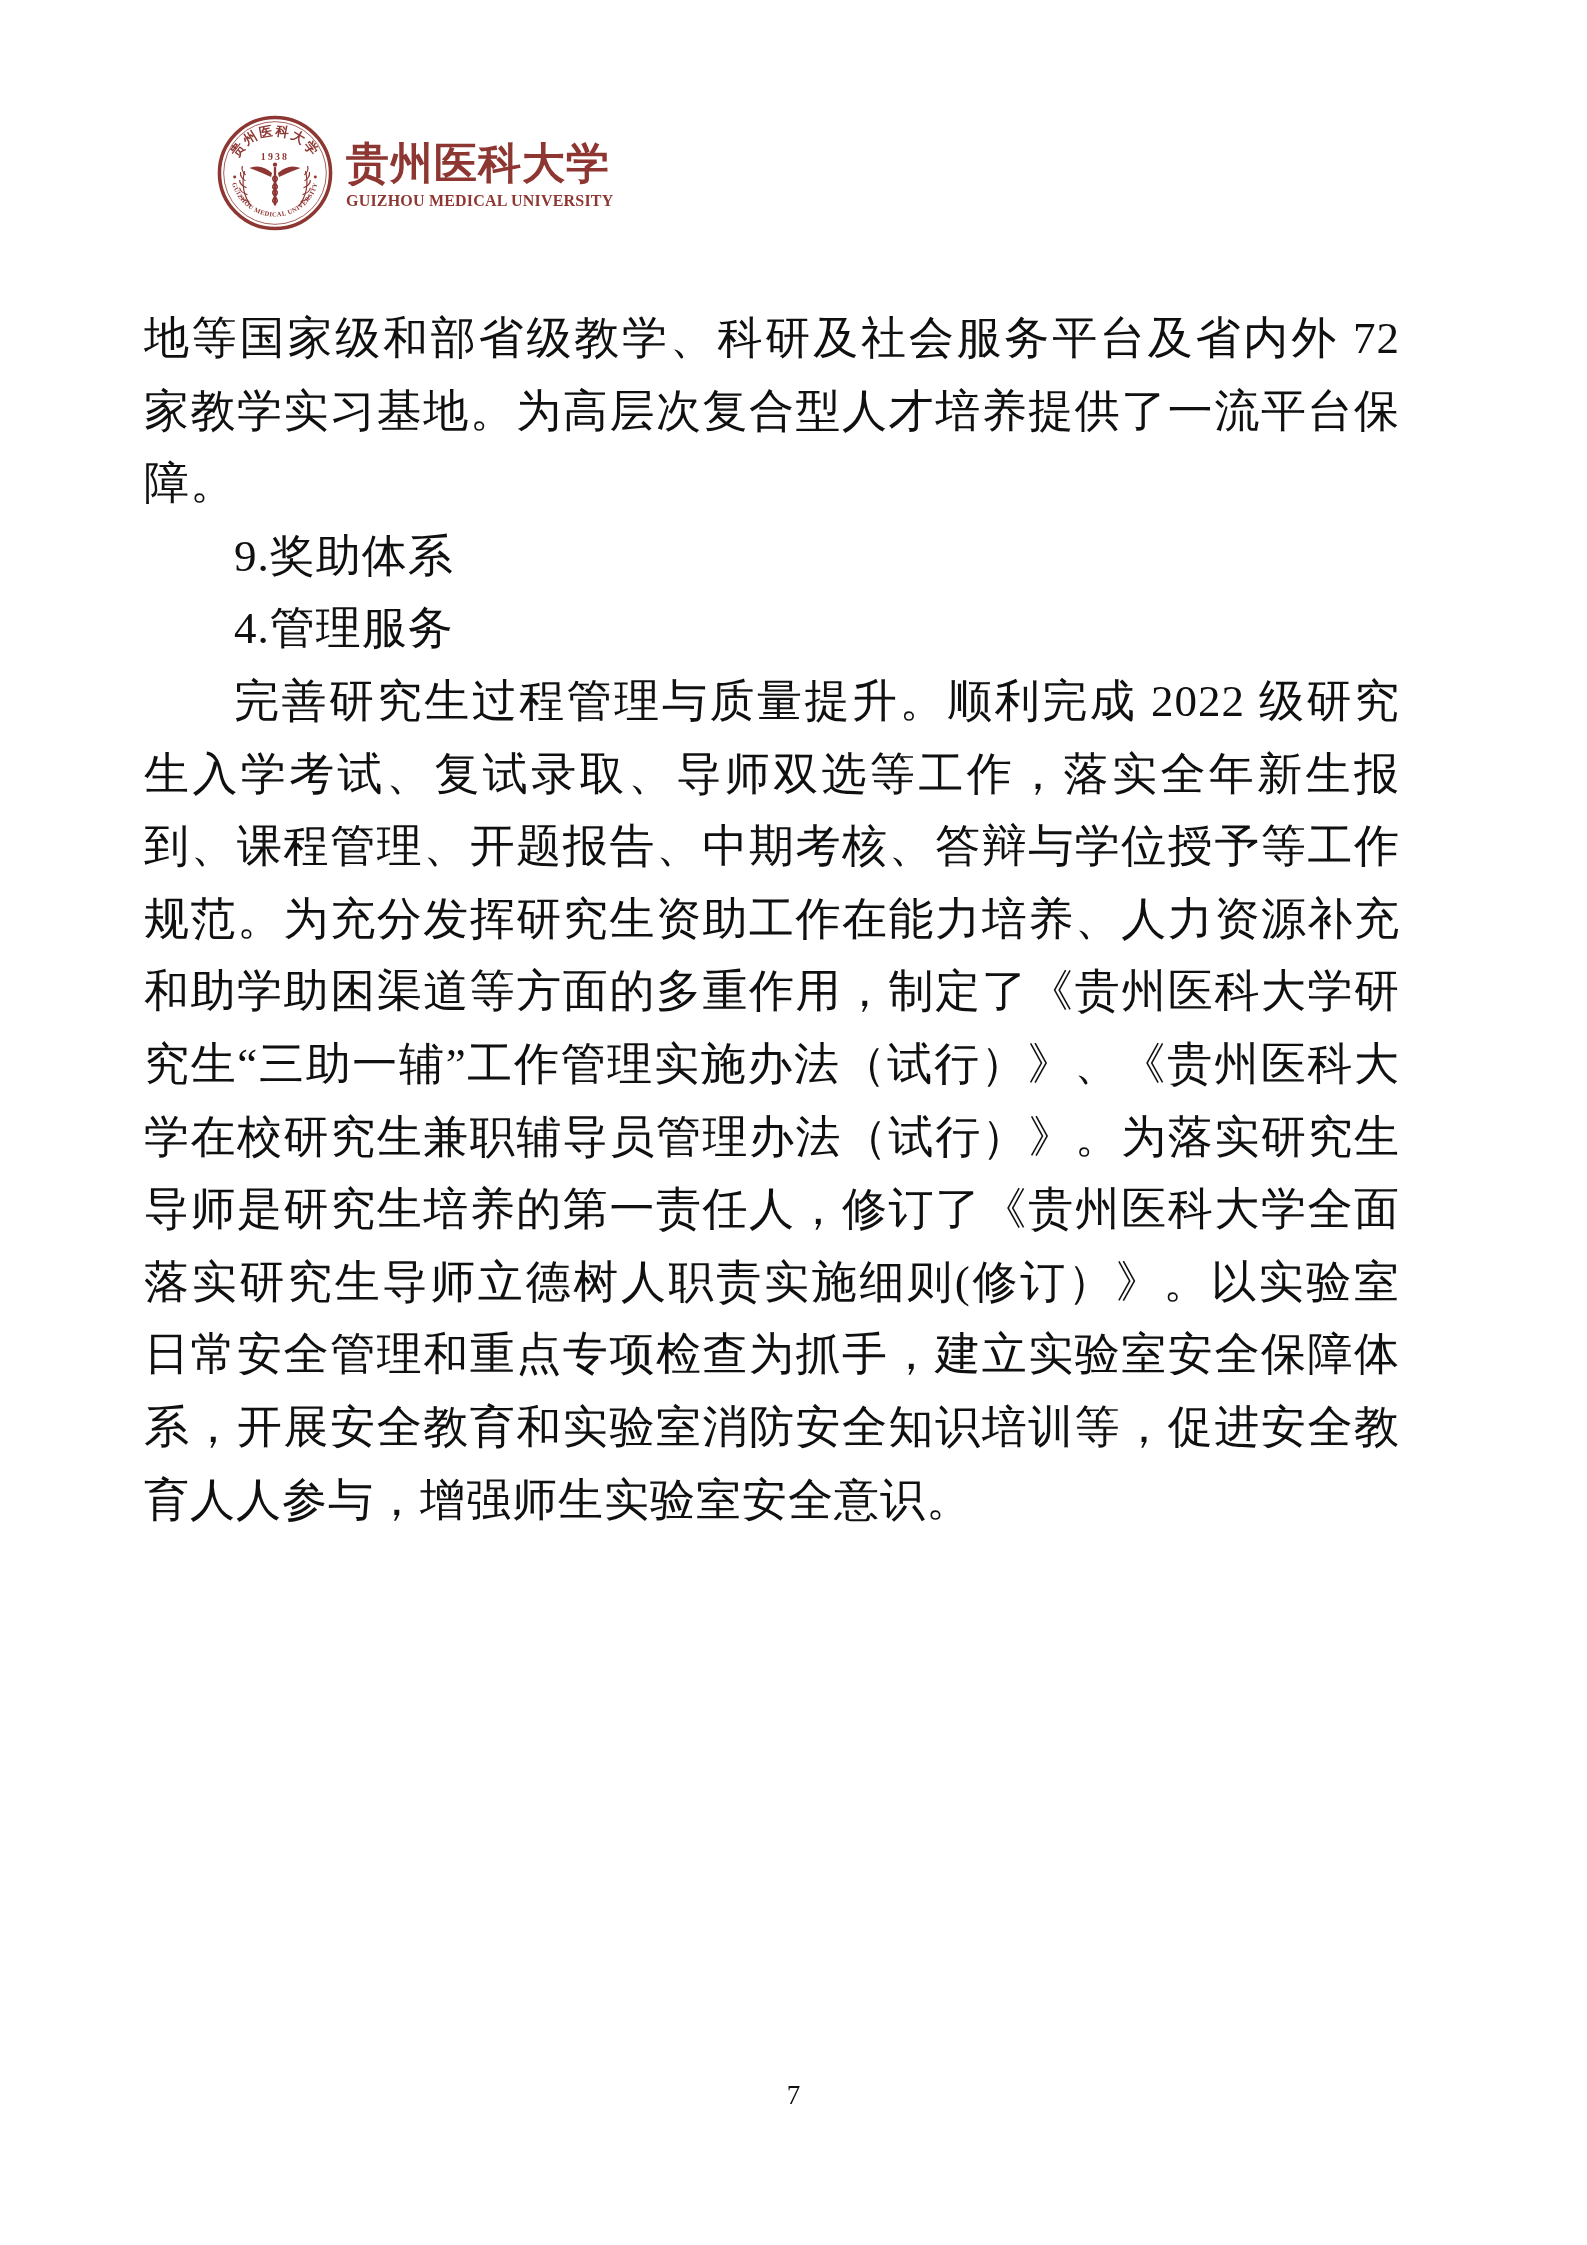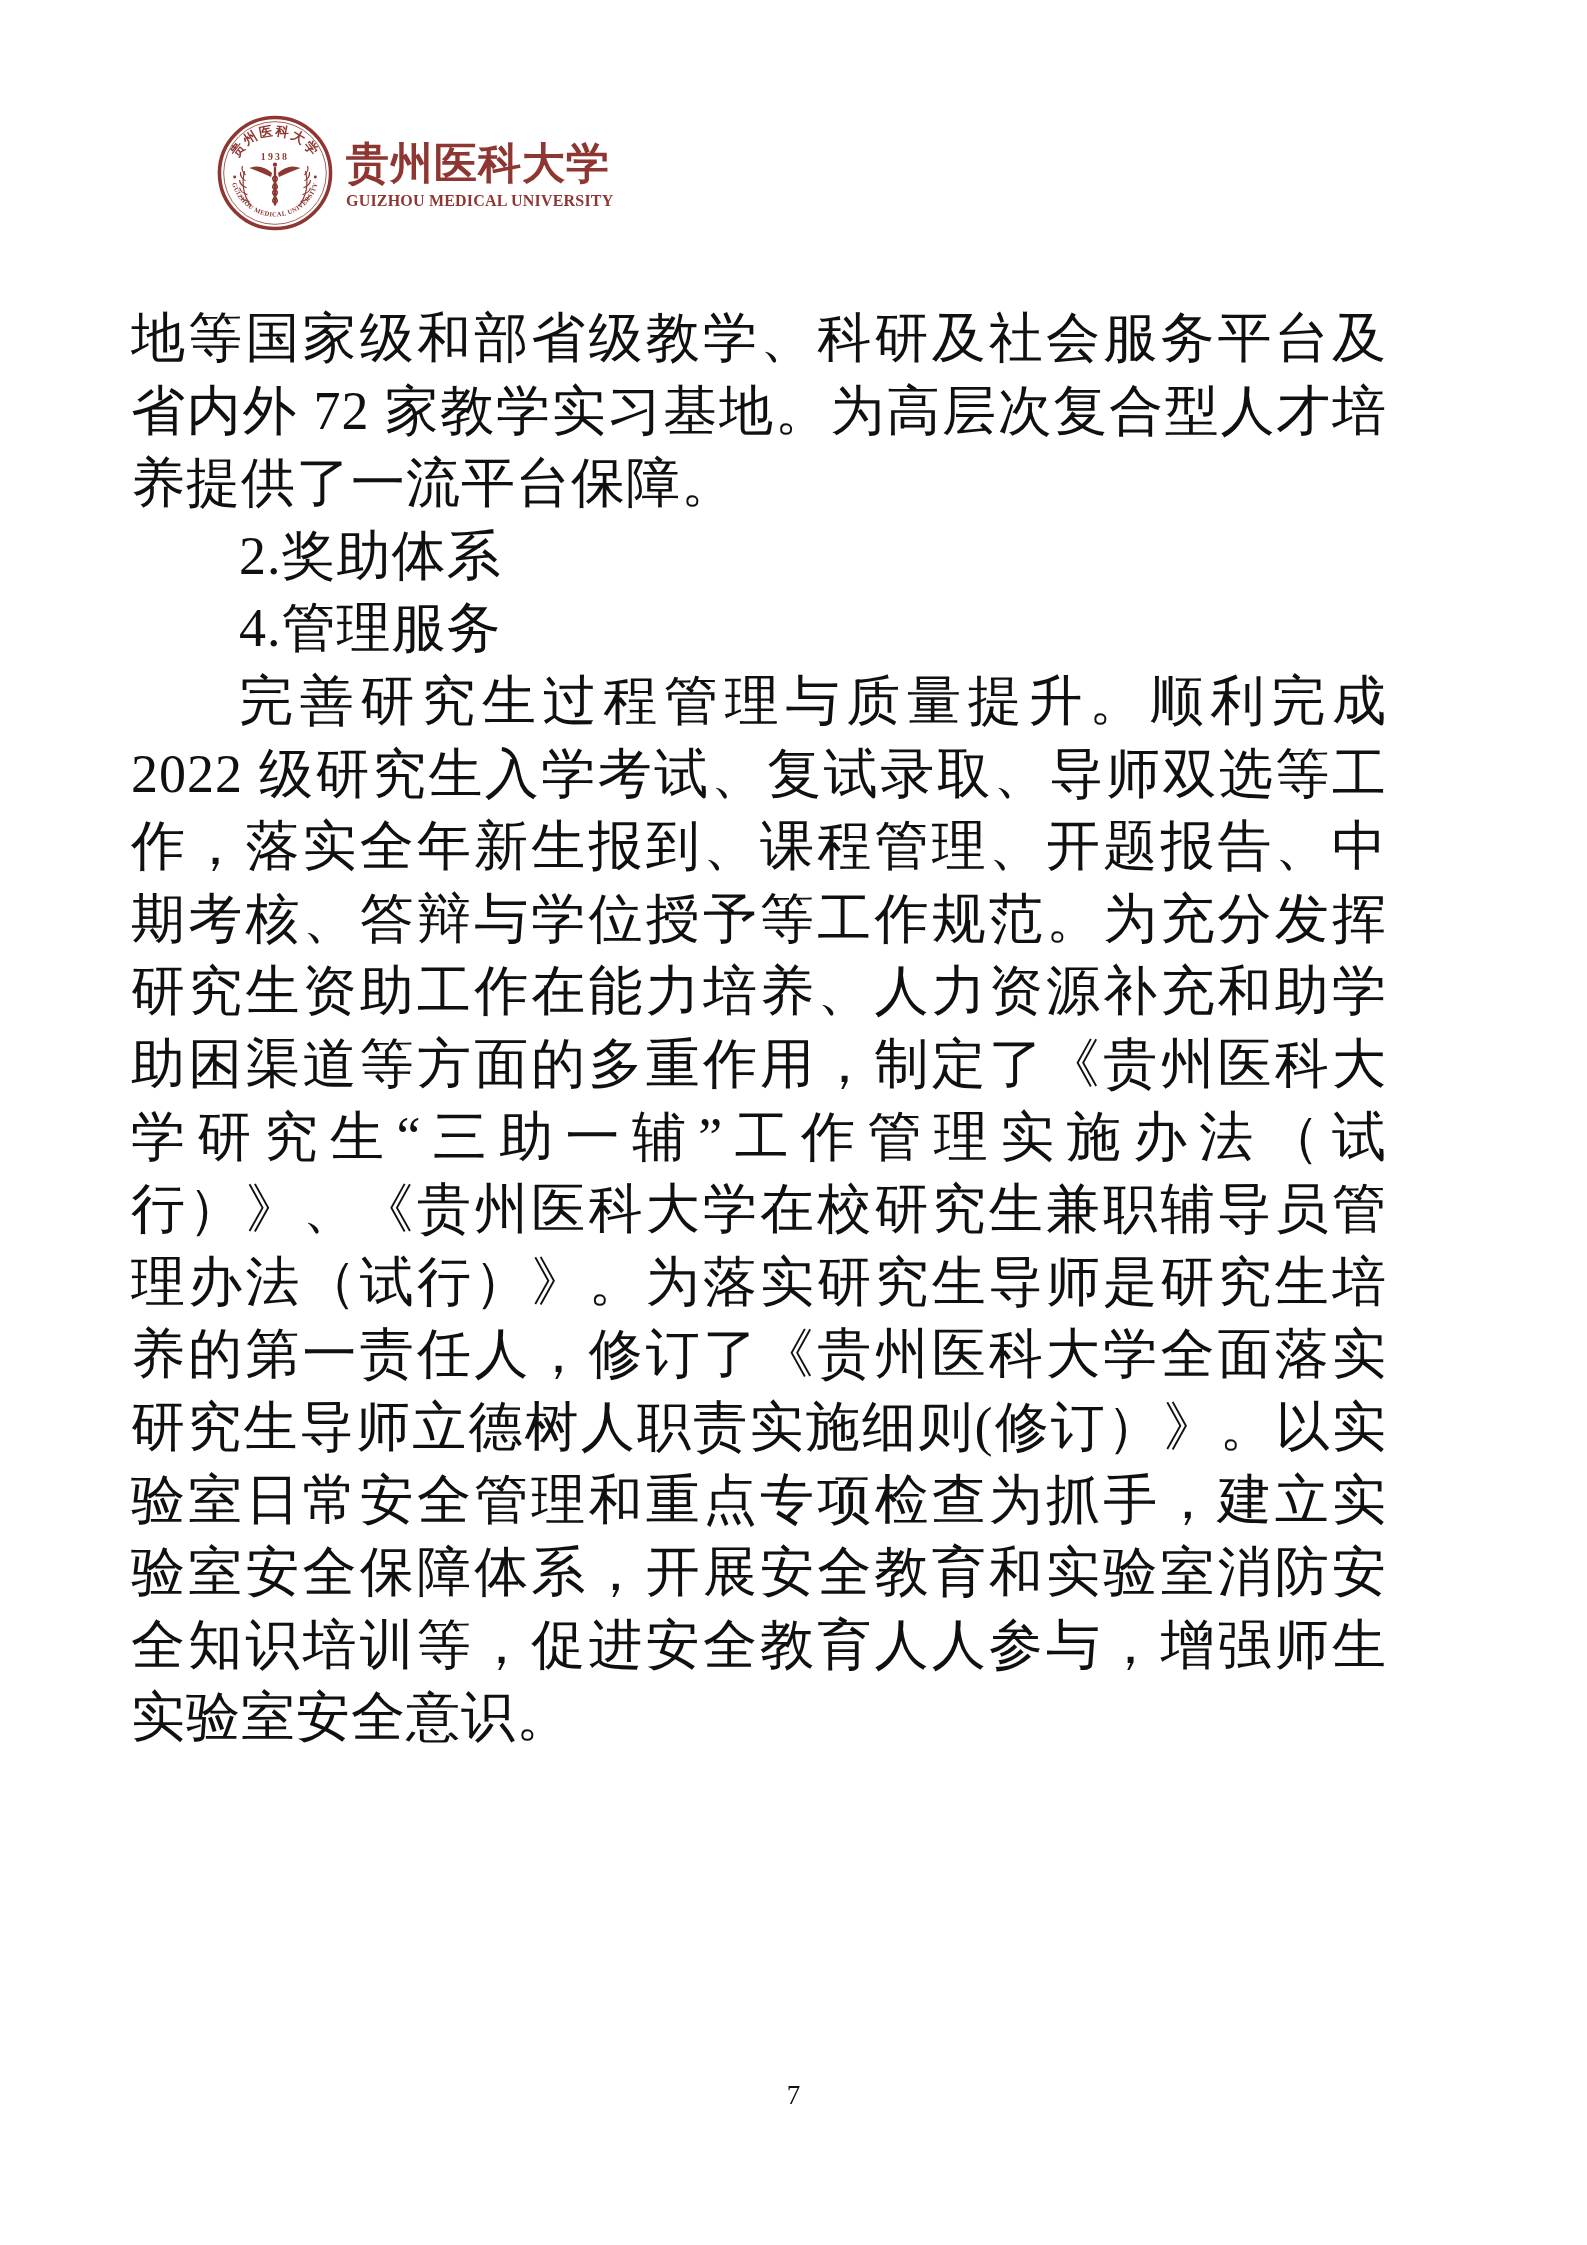--- a/index.html
+++ b/index.html
@@ -38,24 +38,24 @@
     font-size: 16px;
     letter-spacing: 0.2px;
     color: #8e3732;
     margin-top: 6px;
     white-space: nowrap;
   }
 
   
   .doc-body {
     position: absolute;
-    left: 131px;
+    left: 144px;
     top: 302px;
     width: 1256px;
-    font-size: 54px;
+    font-size: 45px;
     line-height: 72.6px;
     color: #101010;
     text-align: justify;
     letter-spacing: 1px;
   }
   .doc-body p { margin: 0; }
   .doc-body p.indent { text-indent: 2em; }
 
   
   .page-number {
@@ -126,21 +126,21 @@
     </svg>
 
     <div class="logo-textblock">
       <div class="logo-zh">贵州医科大学</div>
       <div class="logo-en">GUIZHOU MEDICAL UNIVERSITY</div>
     </div>
   </header>
 
   <main class="doc-body">
     <p>地等国家级和部省级教学、科研及社会服务平台及省内外 72 家教学实习基地。为高层次复合型人才培养提供了一流平台保障。</p>
-    <p class="indent">2.奖助体系</p>
+    <p class="indent">9.奖助体系</p>
     <p class="indent">4.管理服务</p>
     <p class="indent">完善研究生过程管理与质量提升。顺利完成 2022 级研究生入学考试、复试录取、导师双选等工作，落实全年新生报到、课程管理、开题报告、中期考核、答辩与学位授予等工作规范。为充分发挥研究生资助工作在能力培养、人力资源补充和助学助困渠道等方面的多重作用，制定了《贵州医科大学研究生“三助一辅”工作管理实施办法（试行）》、《贵州医科大学在校研究生兼职辅导员管理办法（试行）》。为落实研究生导师是研究生培养的第一责任人，修订了《贵州医科大学全面落实研究生导师立德树人职责实施细则(修订）》。以实验室日常安全管理和重点专项检查为抓手，建立实验室安全保障体系，开展安全教育和实验室消防安全知识培训等，促进安全教育人人参与，增强师生实验室安全意识。</p>
   </main>
 
   <footer>
     <div class="page-number">7</div>
   </footer>
 
 </div>
 

